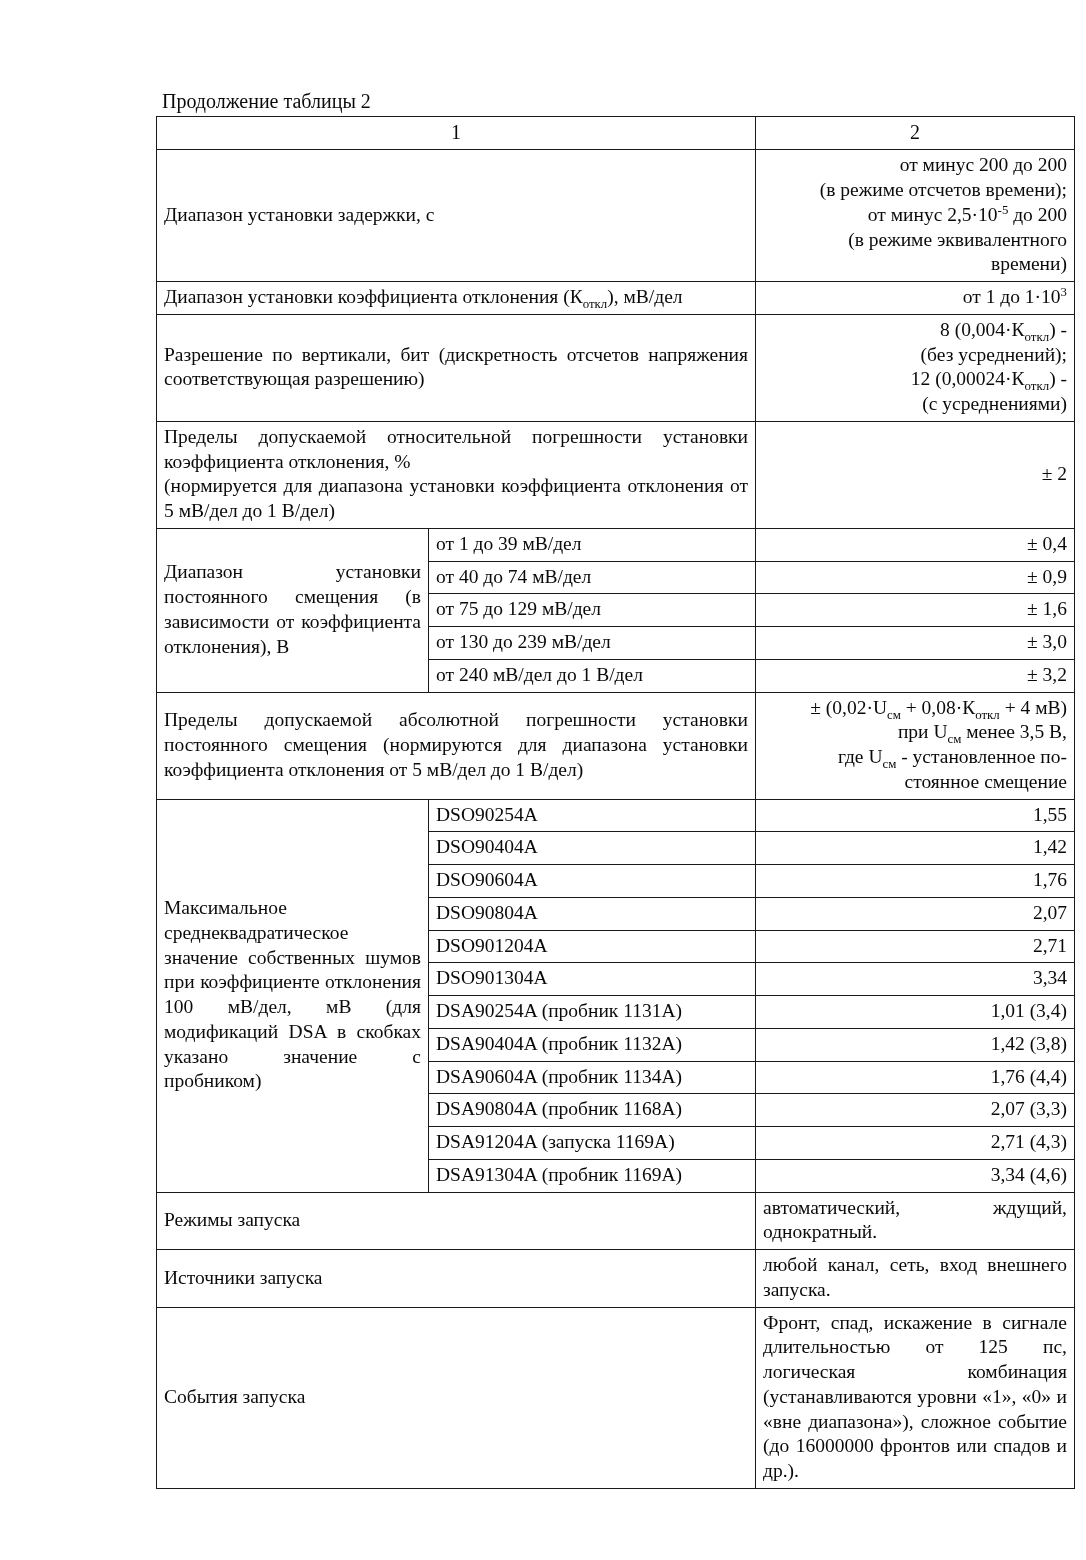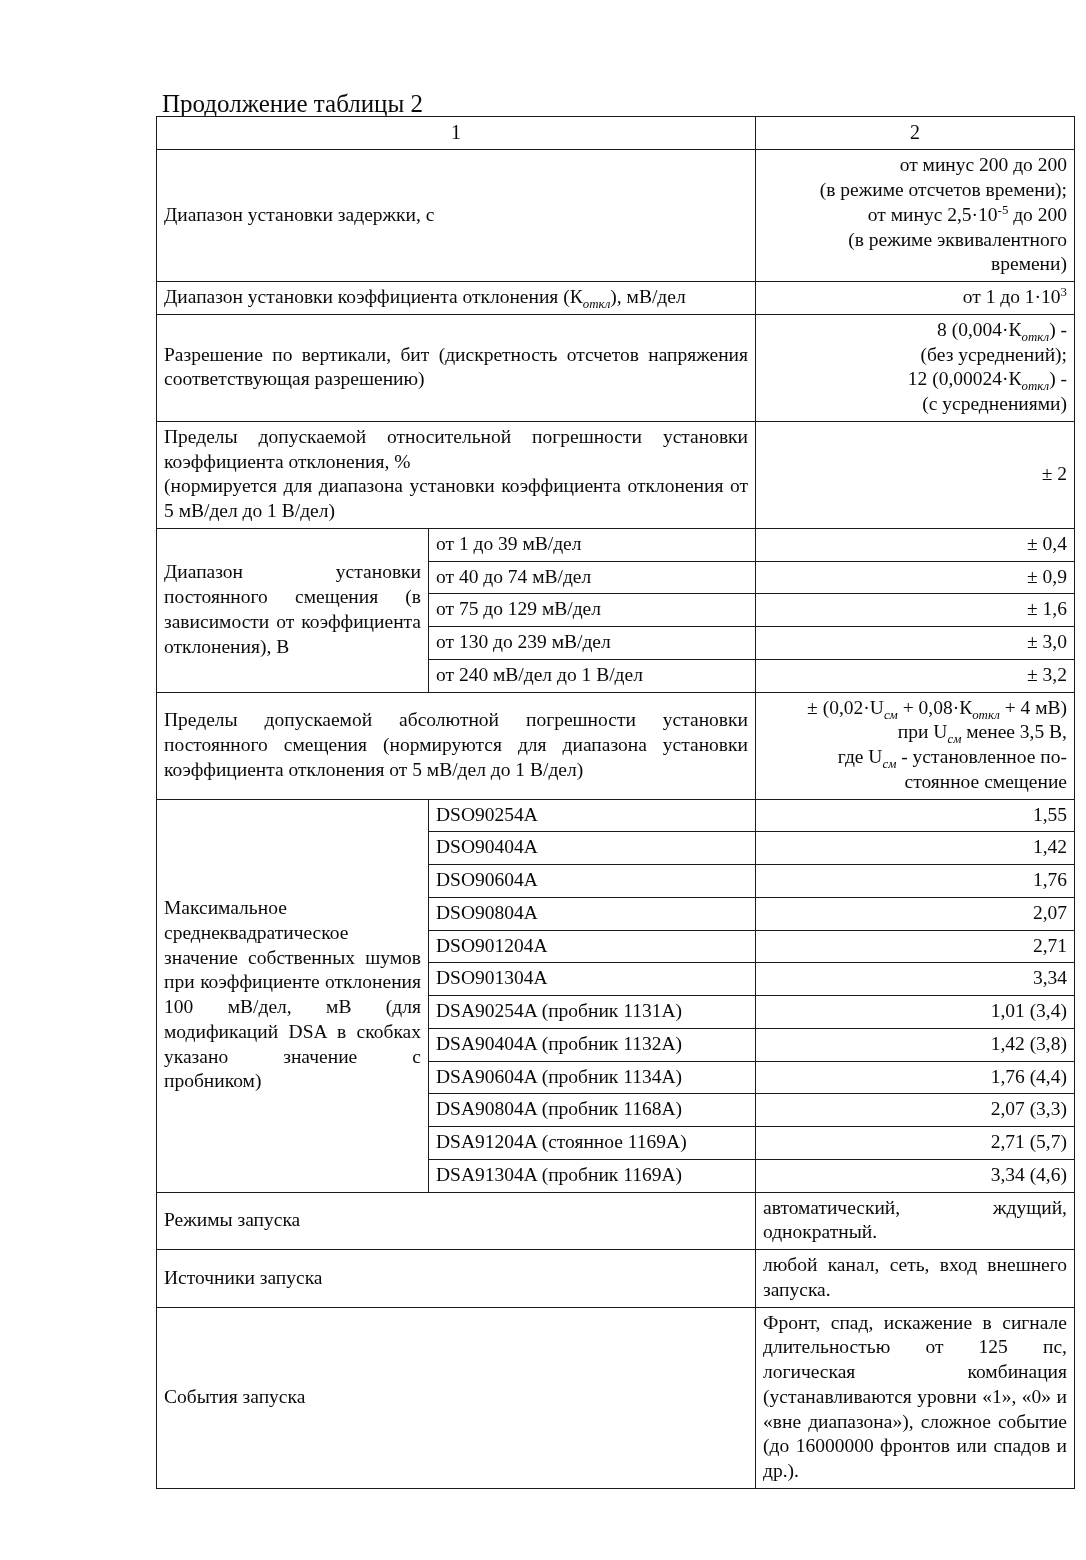--- a/index.html
+++ b/index.html
@@ -19,21 +19,21 @@
   .page {
     position: absolute;
     left: 0; top: 0;
     width: 1086px;
     height: 1560px;
   }
   .caption {
     position: absolute;
     left: 162px;
     top: 90px;
-    font-size: 25px;
+    font-size: 20px;
     line-height: 1.1;
     white-space: nowrap;
     text-align: center;
   }
   table.spec {
     position: absolute;
     left: 156px;
     top: 116px;
     width: 918px;
     border-collapse: collapse;
@@ -70,21 +70,21 @@
     text-align: right;
   }
   .just-narrow {
     text-align: justify;
     text-align-last: left;
   }
   .vtop { vertical-align: top; }
   .vmid { vertical-align: middle; }
 
   sup { font-size: 0.66em; vertical-align: super; line-height: 0; }
-  sub { font-size: 0.66em; vertical-align: sub; line-height: 0; font-style: italic; }
+  sub { font-size: 0.66em; vertical-align: sub; line-height: 0; }
   .blockline { display: block; }
 </style>
 </head>
 <body>
 
 <div class="page">
 
   <div class="caption">Продолжение таблицы 2</div>
 
   <table class="spec">
@@ -201,22 +201,22 @@
       </tr>
       <tr>
         <td class="left-plain">DSA90604A (пробник 1134A)</td>
         <td class="center">1,76 (4,4)</td>
       </tr>
       <tr>
         <td class="left-plain">DSA90804A (пробник 1168A)</td>
         <td class="center">2,07 (3,3)</td>
       </tr>
       <tr>
-        <td class="left-plain">DSA91204A (стоянное 1169A)</td>
-        <td class="center">2,71 (5,7)</td>
+        <td class="left-plain">DSA91204A (запуска 1169A)</td>
+        <td class="center">2,71 (4,3)</td>
       </tr>
       <tr>
         <td class="left-plain">DSA91304A (пробник 1169A)</td>
         <td class="center">3,34 (4,6)</td>
       </tr>
 
       <tr>
         <td colspan="2" class="left-plain vmid">Режимы запуска</td>
         <td class="just-narrow vmid">автоматический, ждущий, однократный.</td>
       </tr>

